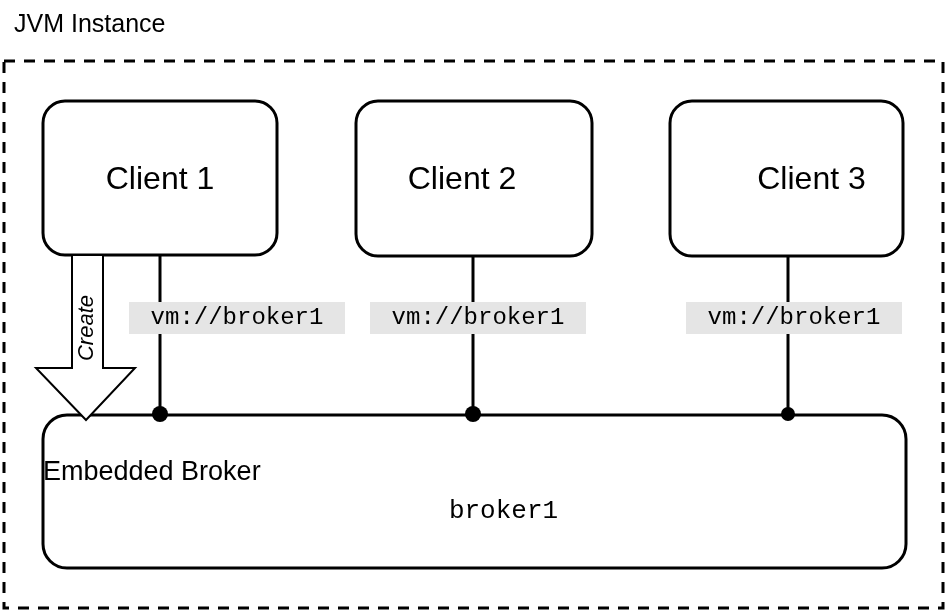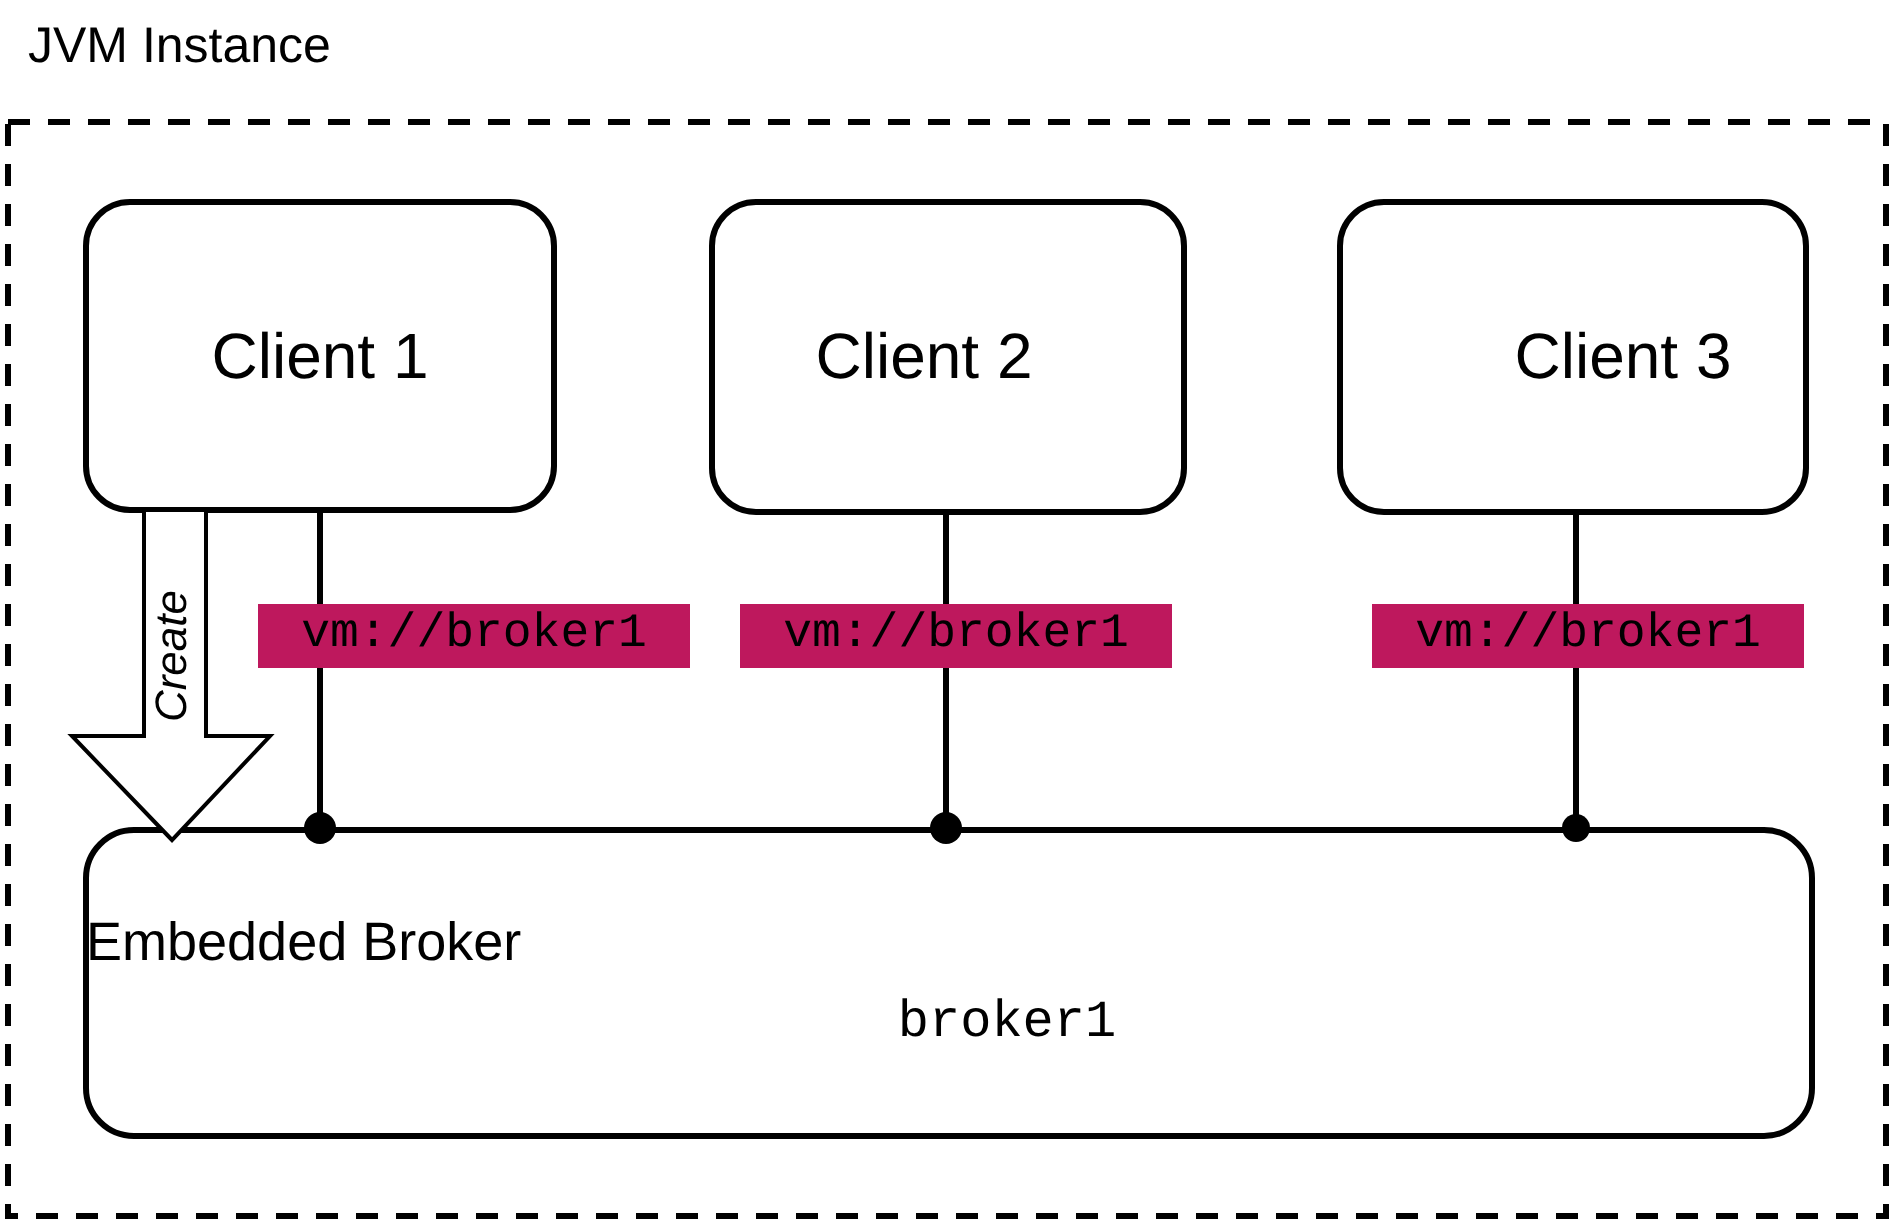--- a/index.html
+++ b/index.html
@@ -40,21 +40,21 @@
     font-size: 32px;
     font-family: "Liberation Sans", sans-serif;
     text-align: center;
     line-height: 32px;
   }
   .vm-label {
     font-size: 24px;
     font-family: "Liberation Mono", monospace;
     letter-spacing: 0px;
     text-align: center;
-    background: #be185d;
+    background: #e5e5e5;
     line-height: 30px;
     padding: 1px 4px;
   }
   .broker-title {
     font-size: 27px;
     font-family: "Liberation Sans", sans-serif;
     text-align: left;
     line-height: 32px;
     width: 100%;
   }

